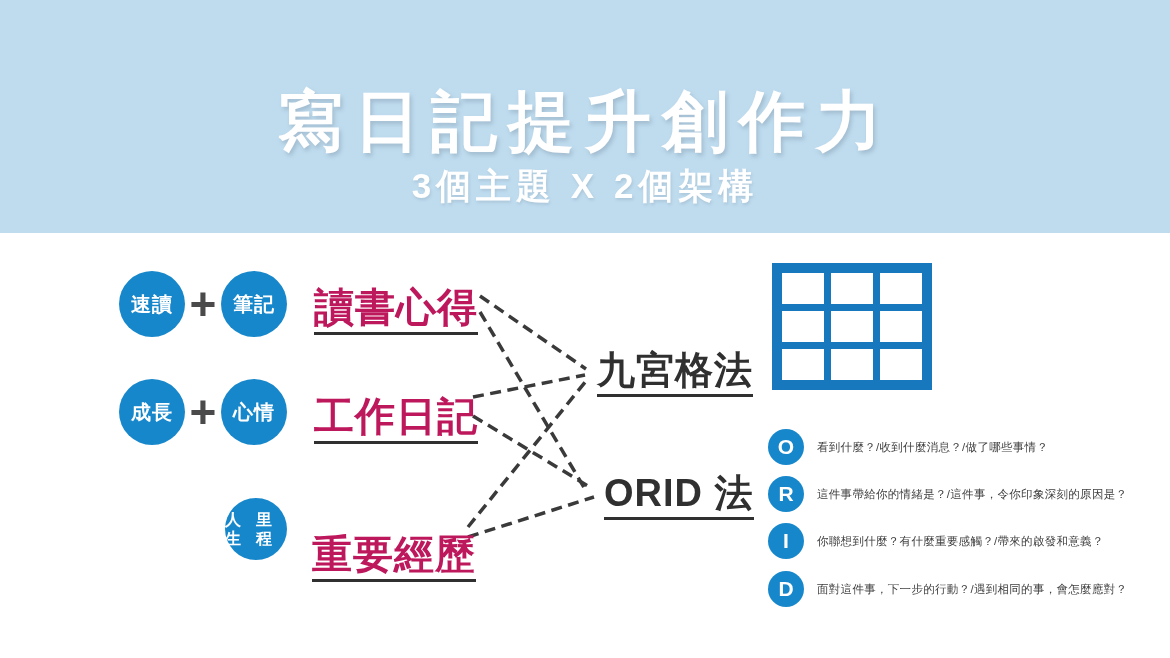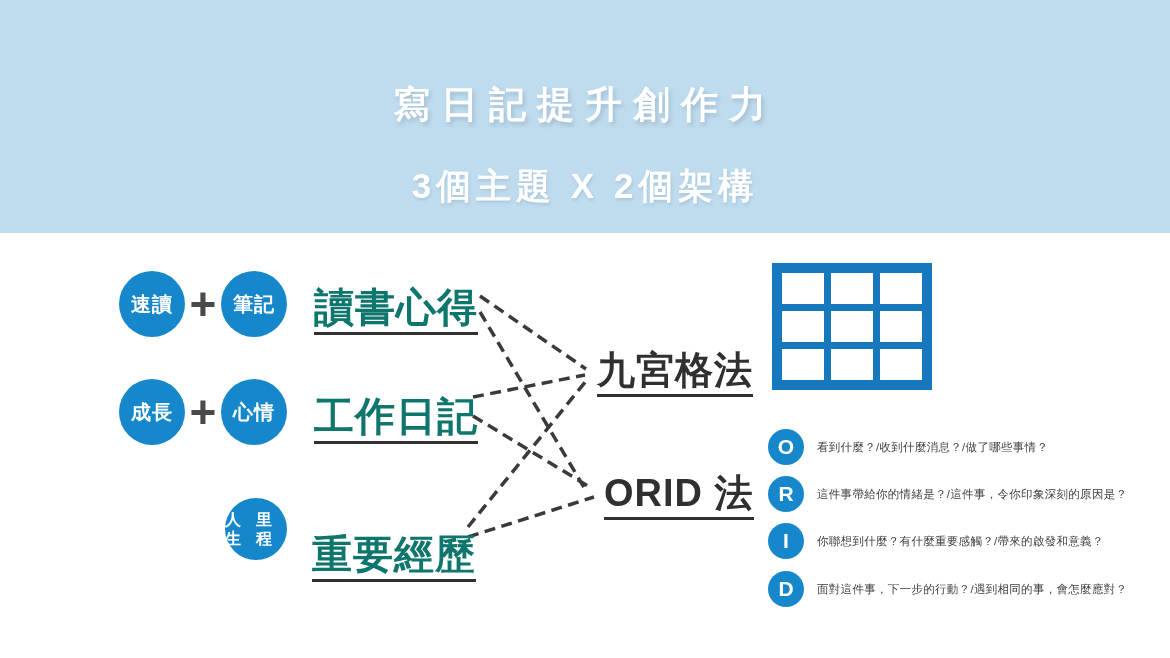--- a/index.html
+++ b/index.html
@@ -15,21 +15,21 @@
     position:absolute;left:0;top:0;width:1170px;height:233px;
     background:#BFDCEF;
   }
   .byline{
     position:absolute;left:0;top:41px;width:100%;
     text-align:center;color:#ffffff;font-size:22px;font-weight:700;
     letter-spacing:1px;line-height:1.2;
   }
   .title{
     position:absolute;left:0;top:84px;width:100%;
-    text-align:center;color:#ffffff;font-size:37px;font-weight:800;
+    text-align:center;color:#ffffff;font-size:66px;font-weight:800;
     letter-spacing:11px;line-height:1.15;
     text-shadow:2px 3px 4px rgba(110,130,150,0.35);
   }
   .subtitle{
     position:absolute;left:0;top:166px;width:100%;
     text-align:center;color:#ffffff;font-size:35px;font-weight:800;
     letter-spacing:5px;line-height:1.15;
     text-shadow:1px 2px 3px rgba(110,130,150,0.25);
   }
 
@@ -41,21 +41,21 @@
     font-size:20px;font-weight:700;letter-spacing:1px;line-height:1.2;
   }
   .src-circle.small{width:62px;height:62px;font-size:16px;flex-direction:row;}
   .plus-sign{
     position:absolute;transform:translate(-50%,-50%);
     color:#4a4a4a;font-size:46px;font-weight:700;line-height:1;
   }
 
   
   .topic{
-    position:absolute;font-size:40px;font-weight:700;color:#0f766e;
+    position:absolute;font-size:40px;font-weight:700;color:#be185d;
     line-height:1;letter-spacing:1px;
     padding-bottom:5px;border-bottom:3.5px solid #303030;
   }
   .method{
     position:absolute;font-size:38px;font-weight:700;color:#303030;
     line-height:1;letter-spacing:1px;
     padding-bottom:5px;border-bottom:3.5px solid #303030;
   }
 
   

